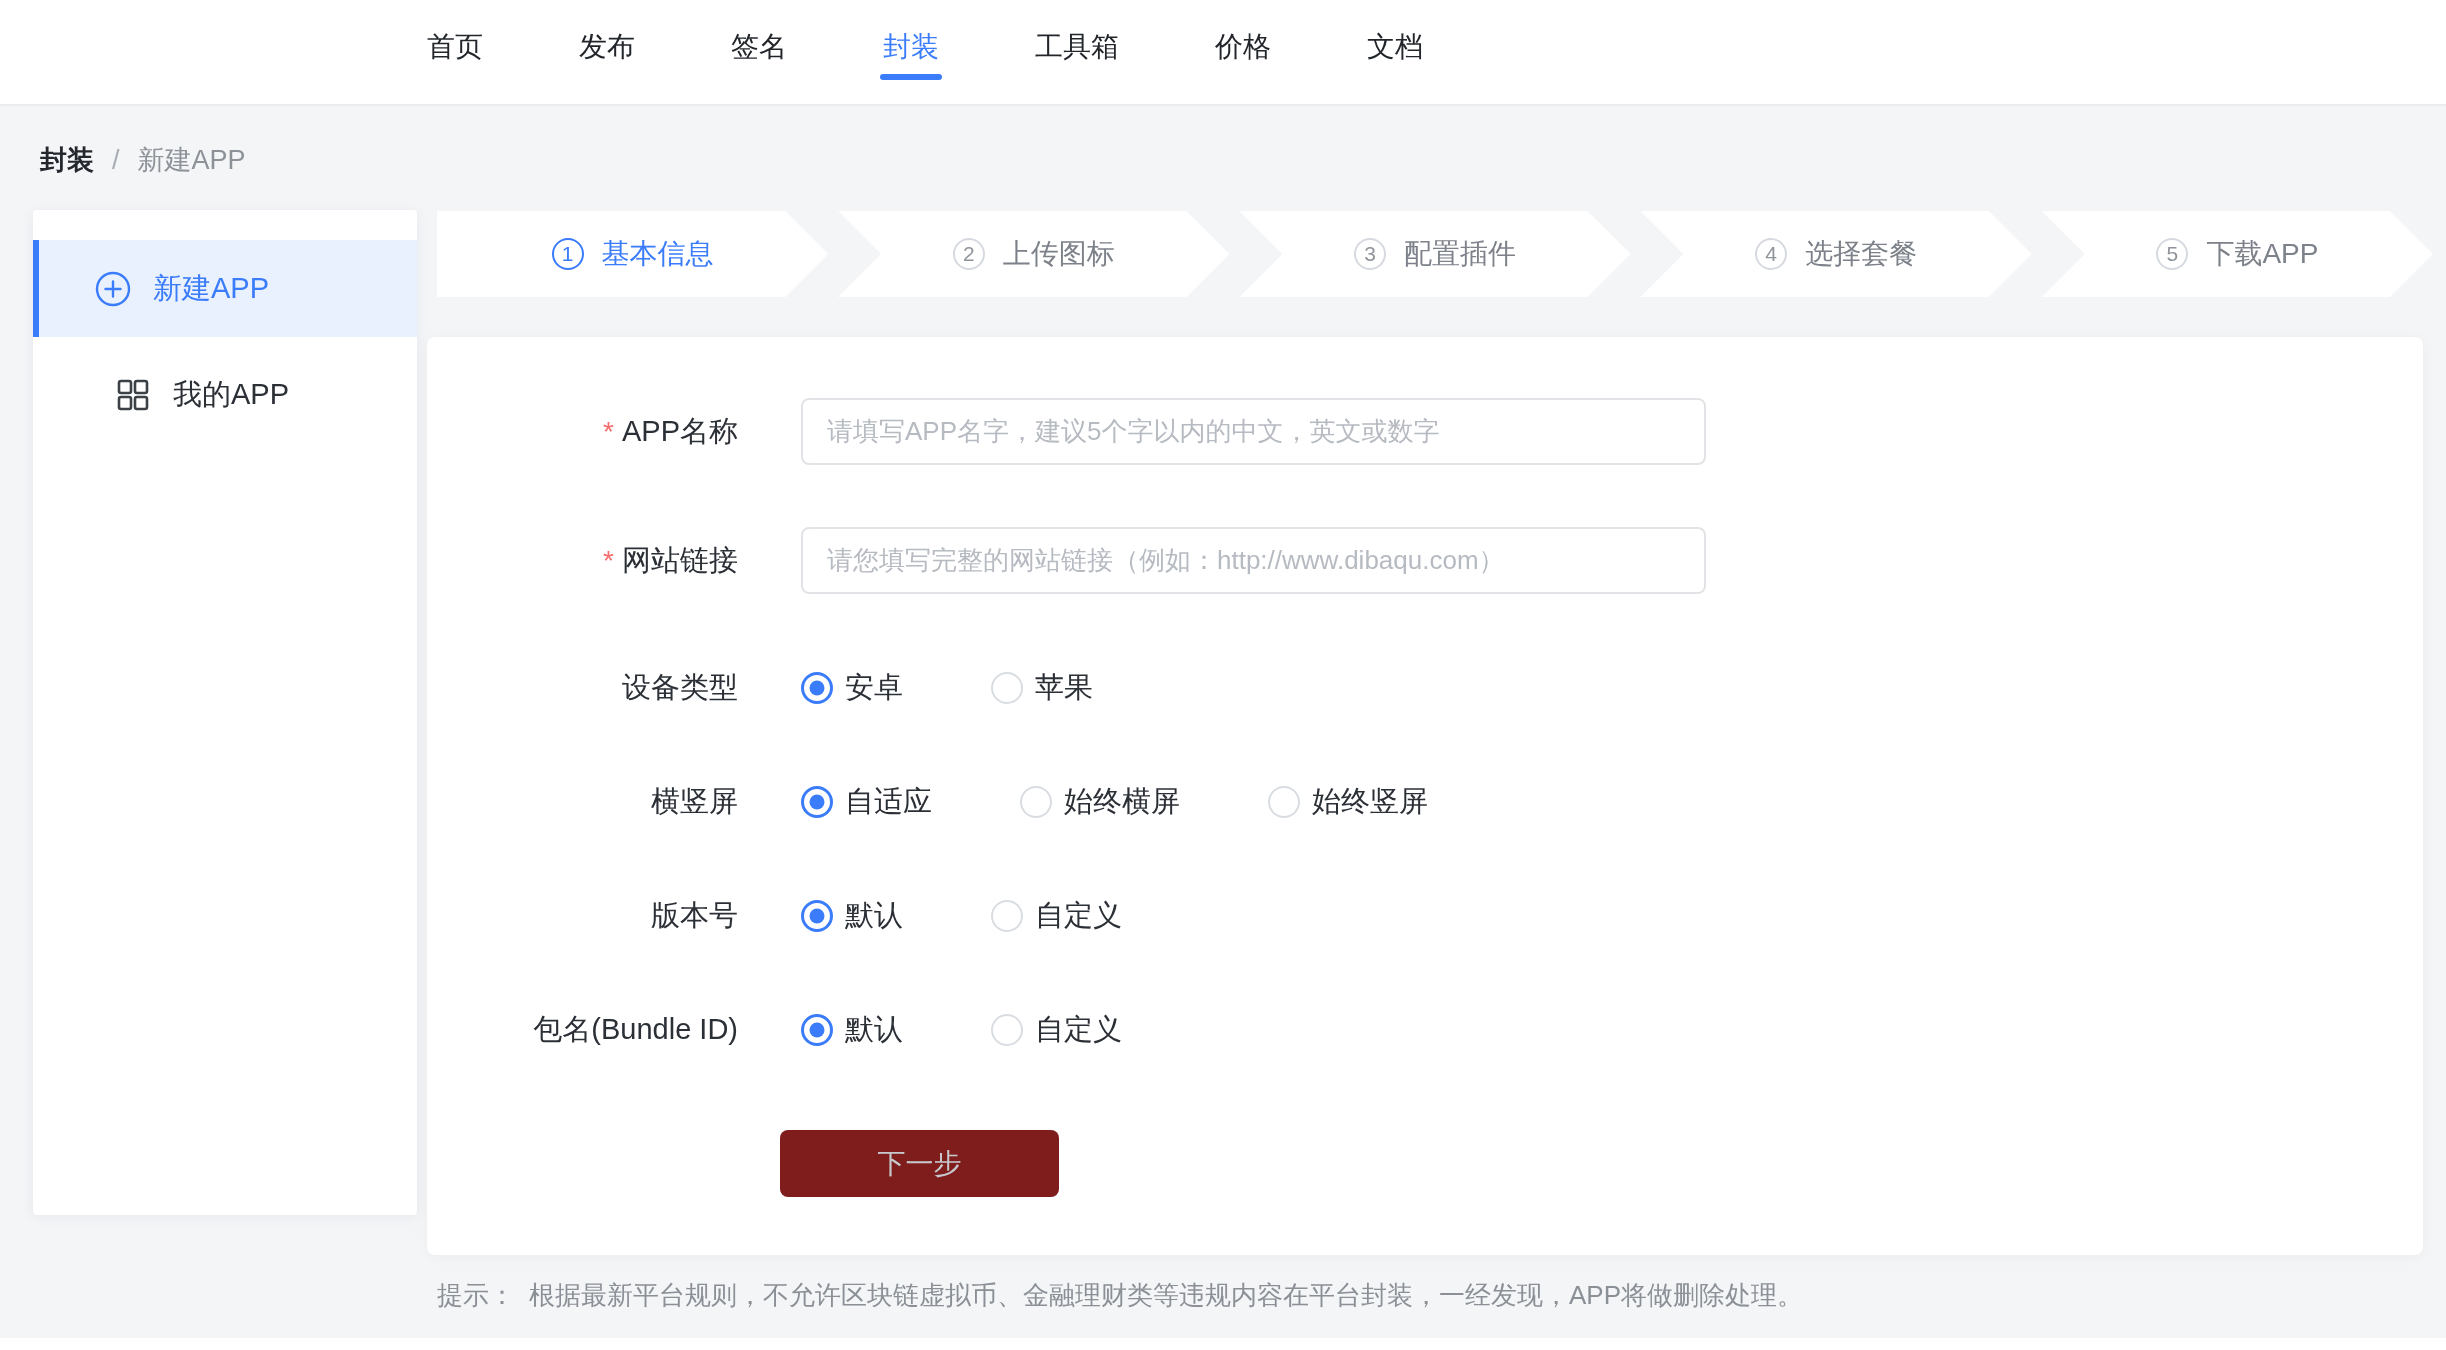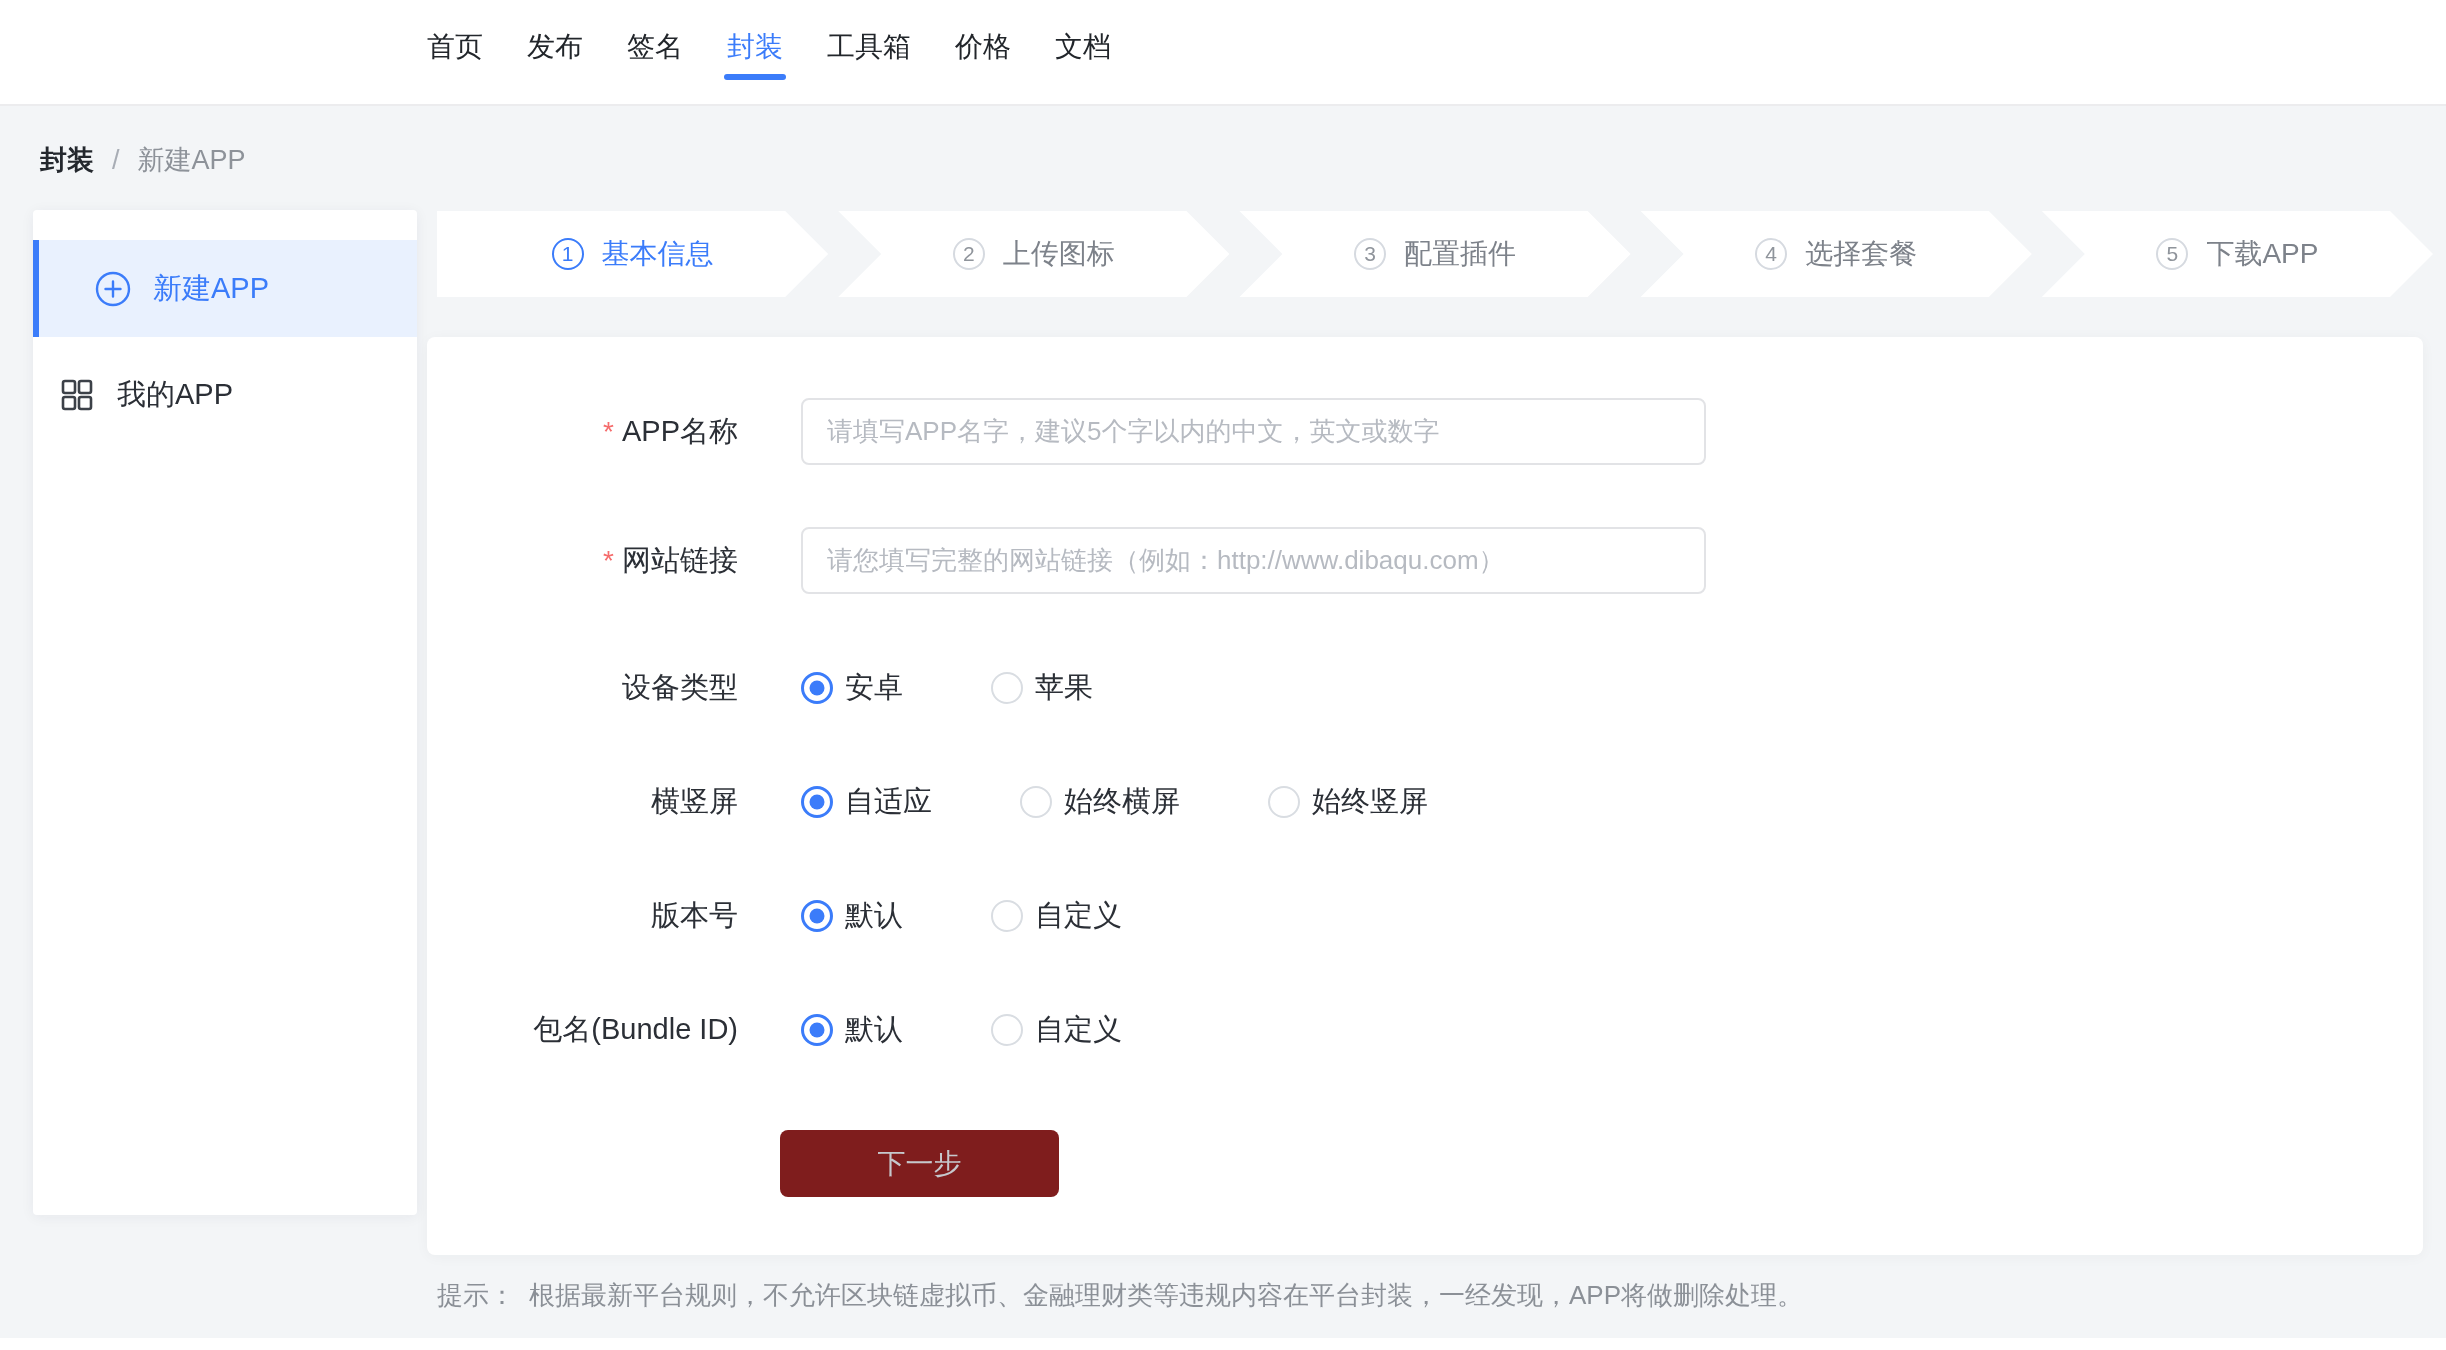--- a/index.html
+++ b/index.html
@@ -12,21 +12,21 @@
     overflow:hidden;
   }
 
   
   .topnav {
     position:absolute; top:0; left:0; width:2446px; height:106px;
     background:#ffffff; border-bottom:2px solid #ececee;
   }
   .nav-items {
     position:absolute; left:427px; top:0; height:94px;
-    display:flex; align-items:flex-start; gap:44px;
+    display:flex; align-items:flex-start; gap:96px;
   }
   .nav-item {
     position:relative; font-size:28px; color:#22262b;
     height:100%; display:flex; align-items:center;
     cursor:pointer; white-space:nowrap;
   }
   .nav-item.active { color:#3b7cfa; }
   .nav-underline {
     position:absolute; left:50%; transform:translateX(-50%);
     top:74px; width:62px; height:6px; border-radius:3px; background:#3b7cfa;
@@ -51,21 +51,21 @@
   .side-item {
     display:flex; align-items:center; gap:22px;
     font-size:29px; cursor:pointer;
   }
   .side-item.active {
     height:97px; background:#e9f1fe;
     border-left:6px solid #3b7cfa; padding-left:56px;
     color:#3b7cfa;
   }
   .side-item.plain {
-    height:72px; margin-top:22px; padding-left:26px; color:#2b2f36;
+    height:72px; margin-top:22px; padding-left:82px; color:#2b2f36;
   }
   .side-icon { display:flex; align-items:center; }
 
   
   .steps {
     position:absolute; left:437px; top:211px; width:1996px; height:86px;
     display:flex; gap:10px;
   }
   .step {
     flex:1; background:#ffffff;

